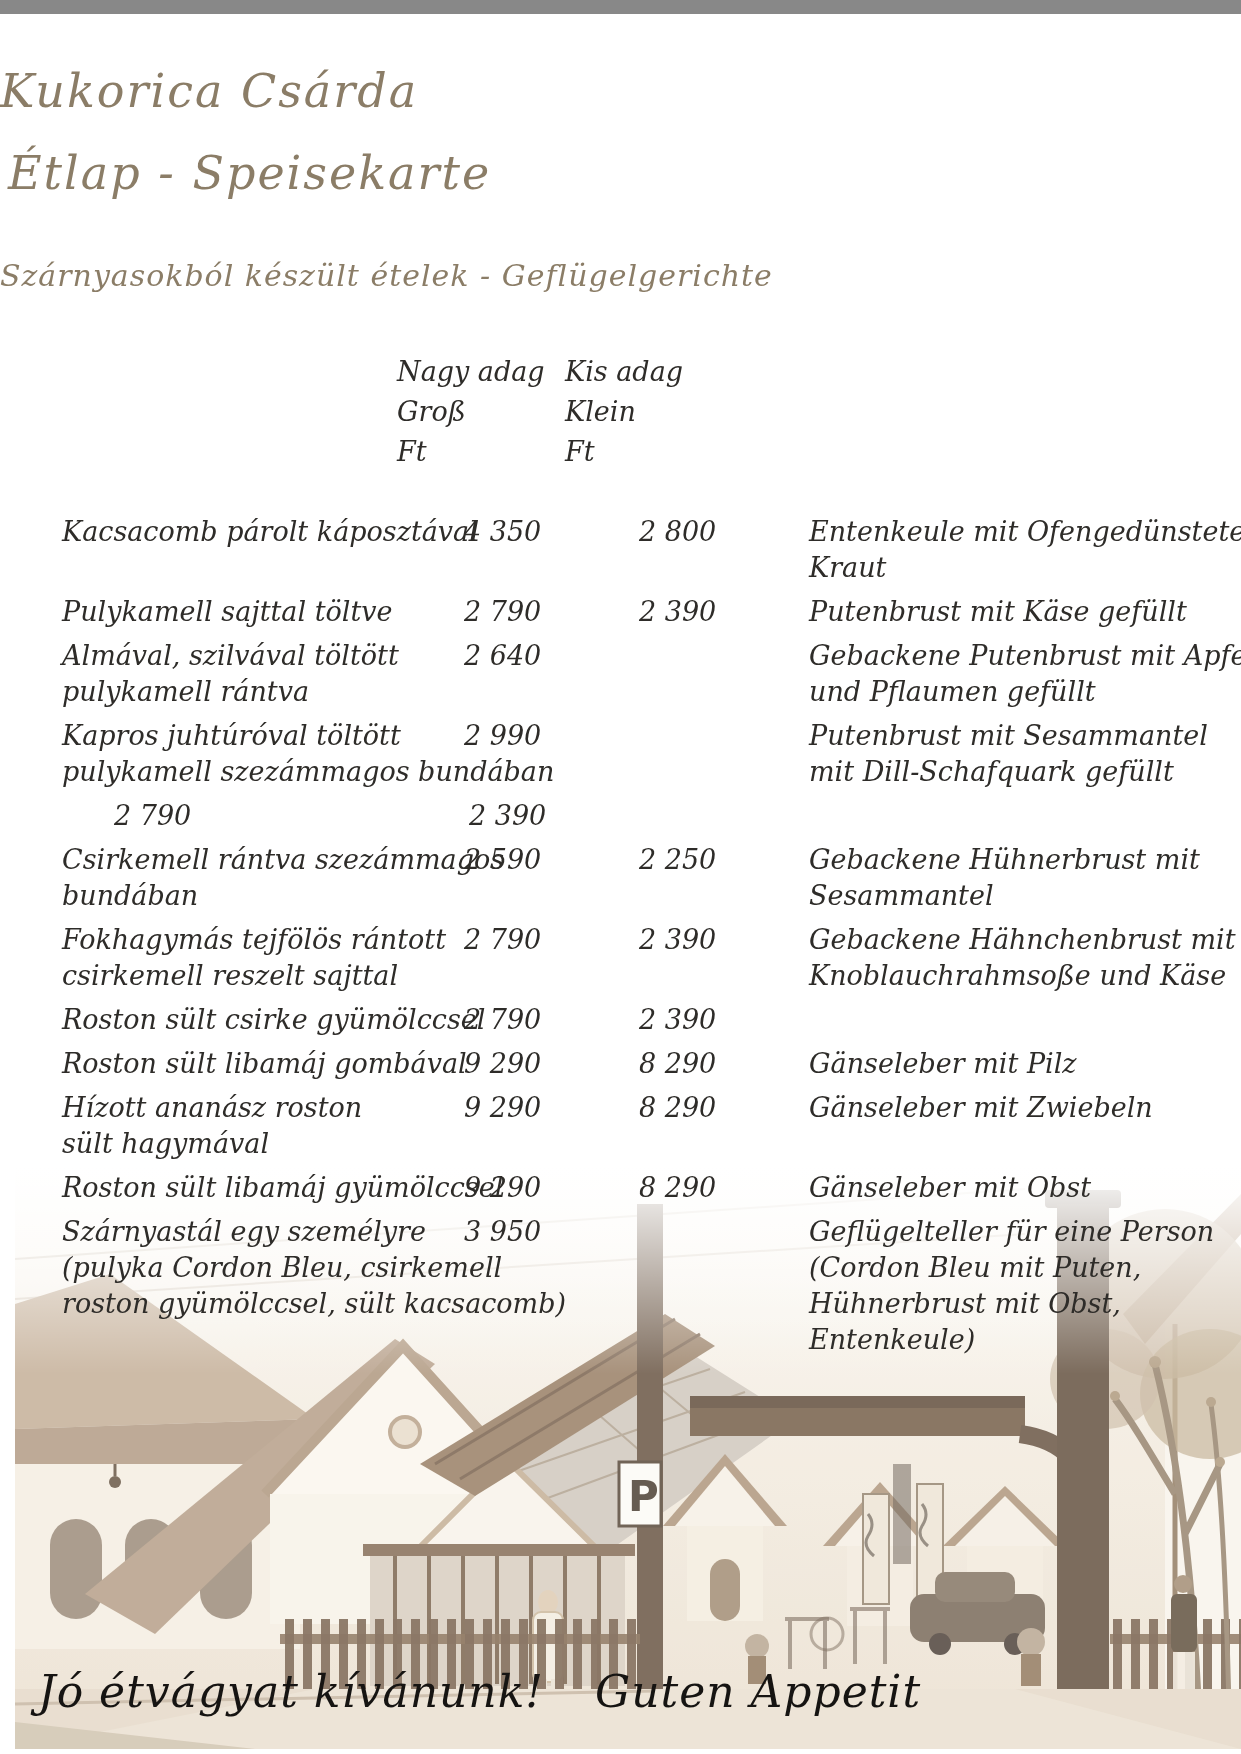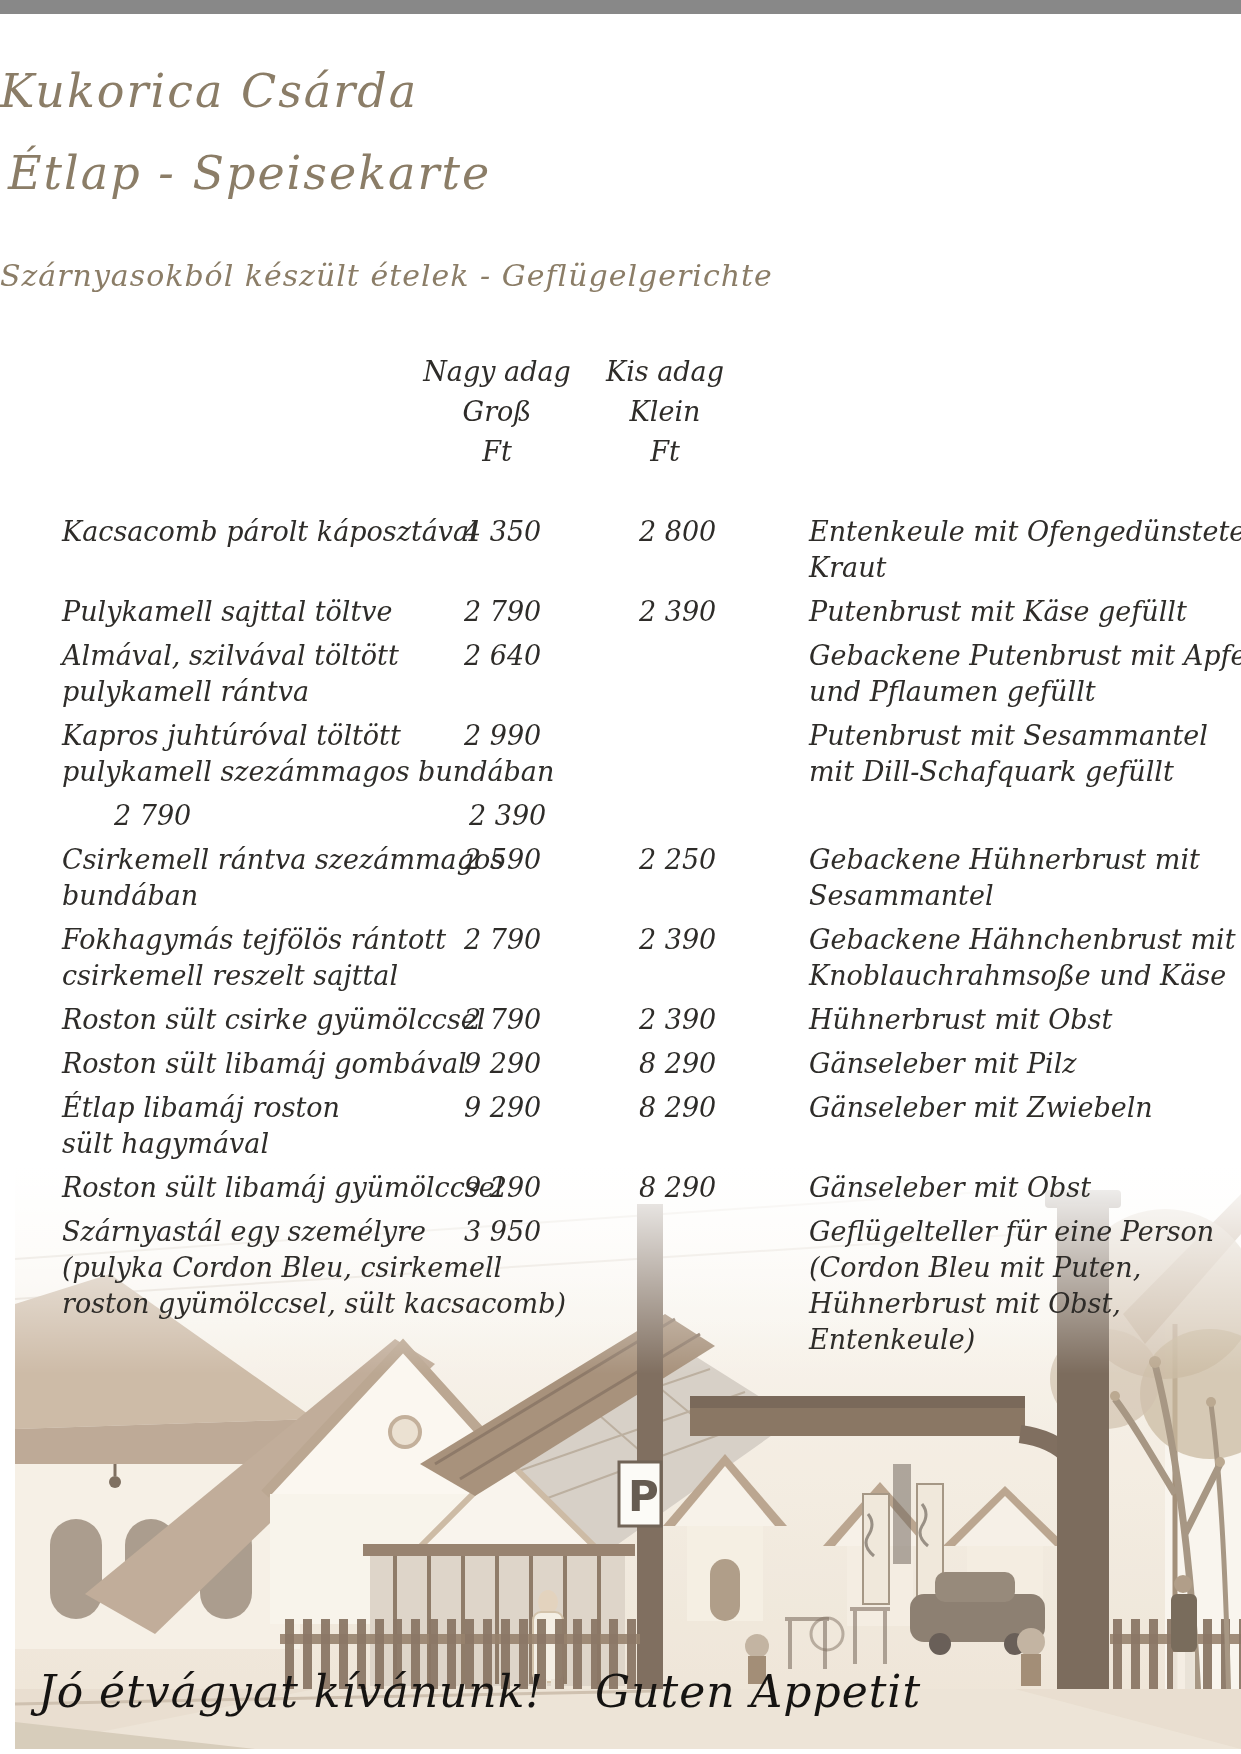--- a/index.html
+++ b/index.html
@@ -26,21 +26,21 @@
     font-size:46px;font-style:italic;font-weight:normal;
     letter-spacing:2px;color:var(--accent);
   }
   .section-title{
     position:absolute;left:0;top:244px;width:100%;
     font-size:30px;font-style:italic;font-weight:normal;
     letter-spacing:1px;color:var(--accent);
   }
   .col-head{
     position:absolute;top:338px;width:200px;
-    text-align:center;font-style:italic;font-size:27px;line-height:40px;
+    text-align:left;font-style:italic;font-size:27px;line-height:40px;
     color:var(--text);z-index:2;
   }
   .col-head.large{left:397px;}
   .col-head.small{left:565px;}
   .menu-table{
     position:absolute;left:62px;top:500px;right:50px;z-index:2;
   }
   .row{
     display:grid;
     grid-template-columns:350px 170px 175px auto;
@@ -137,32 +137,31 @@
       <div class="c-lg">2 790</div>
       <div class="c-sm">2 390</div>
       <div class="c-de">Gebackene Hähnchenbrust mit
 Knoblauchrahmsoße und Käse</div>
     </div>
 
     <div class="row">
       <div class="c-hu">Roston sült csirke gyümölccsel</div>
       <div class="c-lg">2 790</div>
       <div class="c-sm">2 390</div>
-      <div class="c-de">Hühnerbrust mit Obst</div>
     </div>
 
     <div class="row">
       <div class="c-hu">Roston sült libamáj gombával</div>
       <div class="c-lg">9 290</div>
       <div class="c-sm">8 290</div>
       <div class="c-de">Gänseleber mit Pilz</div>
     </div>
 
     <div class="row">
-      <div class="c-hu">Étlap libamáj roston
+      <div class="c-hu">Hízott ananász roston
 sült hagymával</div>
       <div class="c-lg">9 290</div>
       <div class="c-sm">8 290</div>
       <div class="c-de">Gänseleber mit Zwiebeln</div>
     </div>
 
     <div class="row">
       <div class="c-hu">Roston sült libamáj gyümölccsel</div>
       <div class="c-lg">9 290</div>
       <div class="c-sm">8 290</div>

